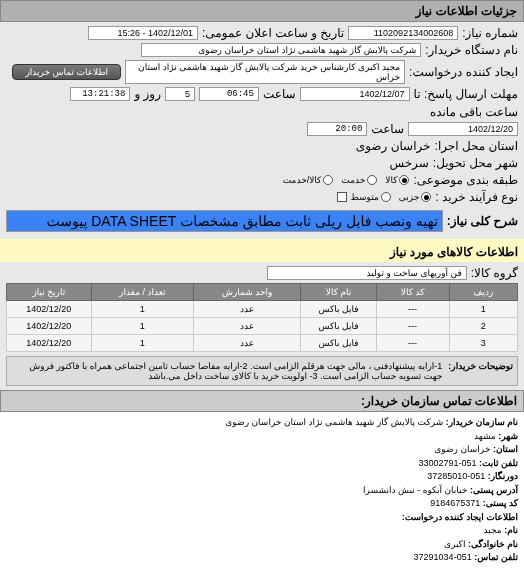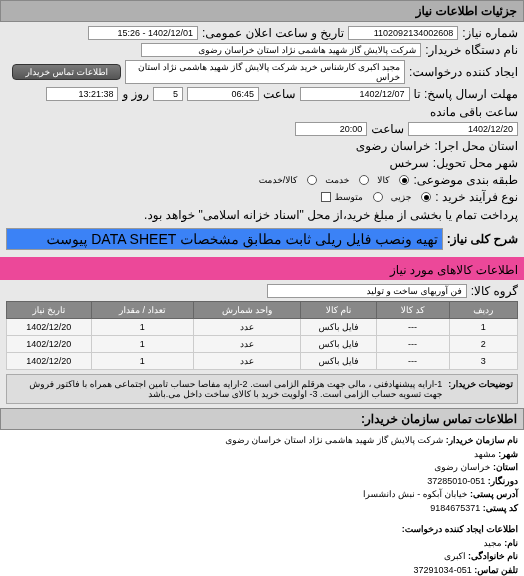--- a/index.html
+++ b/index.html
@@ -34,42 +34,42 @@
     white-space: nowrap;
   }
   .field {
     background: #fff;
     border: 1px solid #999;
     padding: 1px 4px;
     font-size: 9px;
     min-height: 14px;
     display: inline-block;
   }
-  .field-sm { width: 72px; }
+  .field-sm { width: 60px; font-family: Liberation Mono, monospace; }
   .field-md { width: 110px; }
   .field-lg { width: 200px; }
   .field-xl { width: 280px; }
   .btn {
     background: linear-gradient(#7a7a7a, #555);
     color: #fff;
     border: 1px solid #333;
     padding: 2px 12px;
     font-size: 9px;
     border-radius: 4px;
     cursor: pointer;
   }
   .radio-group {
     display: flex;
     gap: 8px;
     align-items: center;
   }
   .radio-item {
     display: flex;
     align-items: center;
-    gap: 10px;
+    gap: 2px;
     font-size: 9px;
   }
   .radio-dot {
     width: 10px; height: 10px;
     border: 1px solid #555;
     border-radius: 50%;
     display: inline-flex;
     align-items: center;
     justify-content: center;
     background: #fff;
@@ -201,30 +201,29 @@
       <div class="radio-item">
         <span class="radio-dot checked"></span>
         <span>جزیی</span>
       </div>
       <div class="radio-item">
         <span class="radio-dot"></span>
         <span>متوسط</span>
       </div>
     </div>
     <span class="checkbox"></span>
-    <span class="label">پرداخت تمام یا بخشی از مبلغ خرید،از محل "اسناد خزانه اسلامی" خواهد بود.</span>
   </div>
 
   <div class="row" style="margin-top:6px">
     <span class="label" style="font-weight:bold">شرح کلی نیاز:</span>
     <span class="full-desc">تهیه ونصب فایل ریلی ثابت مطابق مشخصات DATA SHEET پیوست</span>
   </div>
 </div>
 
-<div class="section-header" style="background:#ec4899;border:none;font-weight:normal;padding-top:6px">اطلاعات کالاهای مورد نیاز</div>
+<div class="section-header" style="background:#fef9c3;border:none;font-weight:bold;padding-top:6px">اطلاعات کالاهای مورد نیاز</div>
 
 <div class="content">
   <div class="row">
     <span class="label">گروه کالا:</span>
     <span class="field field-lg">فن آوریهای ساخت و تولید</span>
   </div>
 
   <table>
     <thead>
       <tr>
@@ -271,20 +270,21 @@
     </div>
   </div>
 </div>
 
 <div class="section-header" style="background:#ccc">اطلاعات تماس سازمان خریدار:</div>
 
 <div class="contact-block">
   <div><span class="cl">نام سازمان خریدار:</span> <span>شرکت پالایش گاز شهید هاشمی نژاد استان خراسان رضوی</span></div>
   <div><span class="cl">شهر:</span> <span>مشهد</span></div>
   <div><span class="cl">استان:</span> <span>خراسان رضوی</span></div>
+  <div><span class="cl">تلفن ثابت:</span> <span>051-33002791</span></div>
   <div><span class="cl">دورنگار:</span> <span>051-37285010</span></div>
   <div><span class="cl">آدرس پستی:</span> <span>خیابان آبکوه - نبش دانشسرا</span></div>
   <div><span class="cl">کد پستی:</span> <span>9184675371</span></div>
-  <div class="cl" style="margin-top:8px">اطلاعات ایجاد کننده درخواست:</div>
+  <div class="cl" style="margin-top:0">اطلاعات ایجاد کننده درخواست:</div>
   <div><span class="cl">نام:</span> <span>مجید</span></div>
   <div><span class="cl">نام خانوادگی:</span> <span>اکبری</span></div>
   <div><span class="cl">تلفن تماس:</span> <span>051-37291034</span></div>
 </div>
 
 </body></html>

